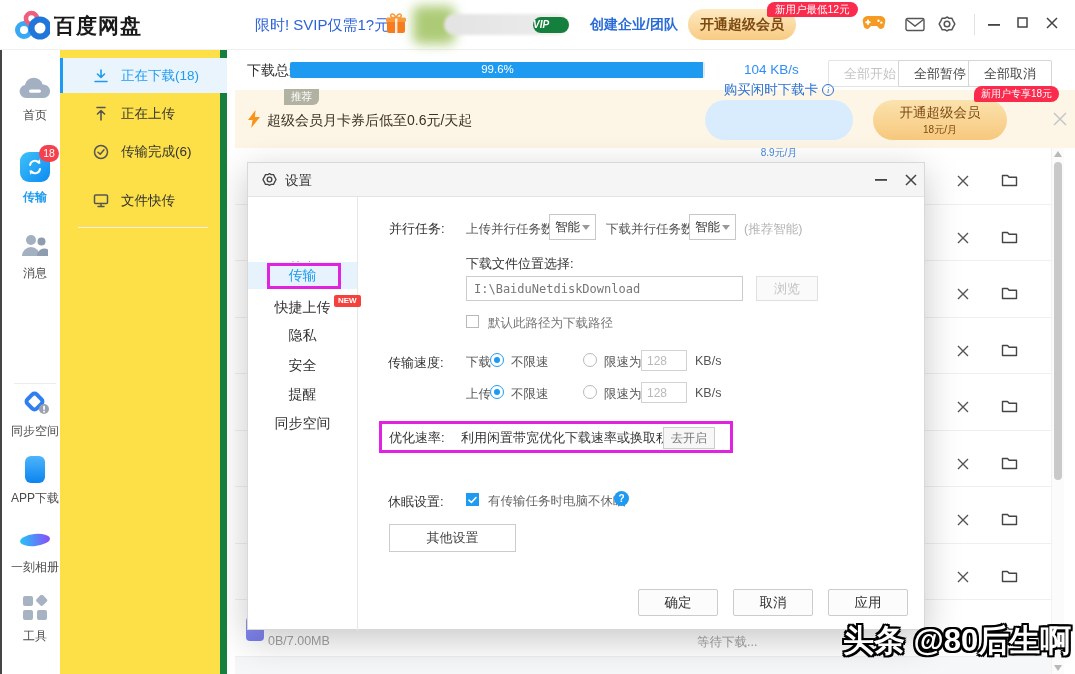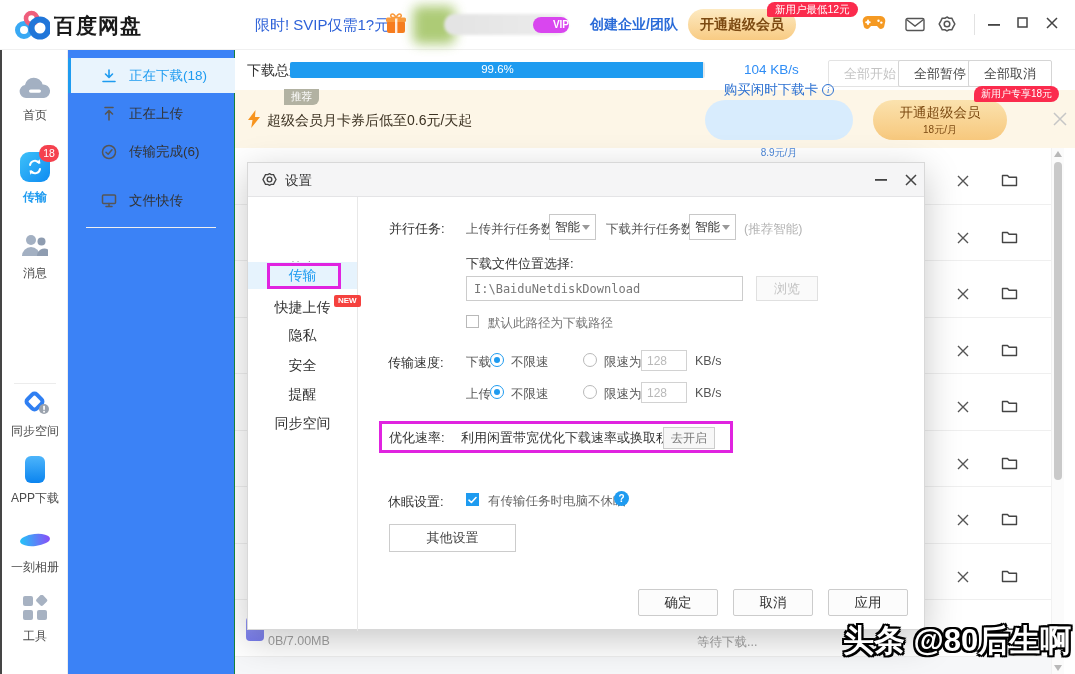--- a/index.html
+++ b/index.html
@@ -12,21 +12,21 @@
   svg{display:block;}
 
   
   .topbar{position:absolute; left:0; top:0; width:1075px; height:50px; background:#fff; border-bottom:1px solid #f0f0f0; z-index:30;}
   .logo{position:absolute; left:14px; top:9px;}
   .app-title{position:absolute; left:54px; top:12px; font-size:21px; font-weight:bold; color:#1a1a1a; letter-spacing:1px;}
   .promo{position:absolute; left:255px; top:16px; font-size:15px; color:var(--blue-text); text-decoration:none; cursor:pointer;}
   .gift{position:absolute; left:385px; top:13px; width:22px; height:22px;}
   .avatar-blur{position:absolute; left:413px; top:6px; width:42px; height:38px; background:#9fc25f; filter:blur(6px); border-radius:6px; opacity:.85;}
   .name-blur{position:absolute; left:444px; top:14px; width:124px; height:21px; background:linear-gradient(90deg,#e3e3e3,#ececec); border-radius:11px; filter:blur(1.5px);}
-  .vip{position:absolute; left:533px; top:17px; width:36px; height:16px; background:#d946ef; border-radius:8px; color:#fff; font-size:10px; font-weight:bold; text-align:right; line-height:16px;}
+  .vip{position:absolute; left:533px; top:17px; width:36px; height:16px; background:#15803d; border-radius:8px; color:#fff; font-size:10px; font-style:italic; font-weight:bold; text-align:left; line-height:16px;}
   .create-team{position:absolute; left:590px; top:16px; font-size:14px; font-weight:bold; color:#2a6bd8; text-decoration:none; cursor:pointer;}
   .svip-btn{position:absolute; left:688px; top:9px; width:108px; height:31px; border:none; border-radius:16px; background:linear-gradient(180deg,#fdeac2,#f8cb83); color:var(--gold-text); font-size:14px; font-weight:bold; cursor:pointer;}
   .svip-badge{position:absolute; left:767px; top:2px; padding:1px 8px; background:var(--red); border-radius:9px 9px 9px 2px; color:#fff; font-size:10.5px; line-height:13px; z-index:2;}
   .tb-icon{position:absolute; top:15px; cursor:pointer;}
   .tb-game{left:862px;} .tb-mail{left:905px; top:17px;} .tb-gear{left:938px; top:15px;}
   .win-sep{position:absolute; left:974px; top:14px; width:1px; height:21px; background:#e2e2e2;}
   .win-btn{position:absolute; top:17px; cursor:pointer;}
   .win-min{left:988px; top:24px;} .win-max{left:1017px;} .win-close{left:1046px;}
 
   
@@ -35,21 +35,21 @@
   .si-icon{display:flex; justify-content:center; margin-bottom:5px;}
   .si-label{font-size:12px; color:#4a4a4a;}
   .si-active .si-label{color:var(--accent); font-weight:bold;}
   .tr-icon{width:30px; height:30px; border-radius:9px; background:linear-gradient(135deg,#3ec1f9,#0d8bf2); display:flex; align-items:center; justify-content:center;}
   .si-badge{position:absolute; left:37px; top:-7px; min-width:20px; height:17px; padding:0 4px; background:#f5414e; border-radius:9px; color:#fff; font-size:10.5px; line-height:17px;}
   .side-divider{position:absolute; left:12px; top:333px; width:42px; height:1px; background:#ececec;}
   .phone-icon{width:20px; height:27px; border-radius:6px; background:linear-gradient(180deg,#4db5fb,#0b84ef);}
   .album-icon{width:30px; height:12px; border-radius:50%; background:linear-gradient(90deg,#23c4f8,#8a4df8); transform:rotate(-6deg);}
 
   
-  .subnav{position:absolute; left:68px; top:50px; width:167px; height:624px; background:#3b82f6; border-right:1px solid #15803d; z-index:20;}
+  .subnav{position:absolute; left:60px; top:50px; width:167px; height:624px; background:#fde047; border-right:7px solid #15803d; z-index:20;}
   .tn-item{position:absolute; left:0; width:167px; height:35px; display:flex; align-items:center; padding-left:33px; gap:12px; font-size:13.5px; color:#333; cursor:pointer;}
   .tn-item.active{background:#e9f4fd; color:var(--accent); border-left:3px solid var(--accent); padding-left:30px;}
   .tn-divider{position:absolute; left:18px; top:177px; width:130px; height:1px; background:#efefef;}
 
   
   .dl-label{position:absolute; left:247px; top:62px; font-size:14px; color:#333; z-index:5;}
   .dl-bar{position:absolute; left:290px; top:62px; width:415px; height:16px; background:#e3e8ec; border-radius:2px; z-index:5;}
   .dl-fill{height:16px; background:var(--accent); border-radius:2px 0 0 2px;}
   .dl-pct{position:absolute; left:0; top:1px; width:100%; text-align:center; color:#fff; font-size:11.5px;}
   .dl-speed{position:absolute; left:744px; top:62px; font-size:13.5px; color:#2f8df5; z-index:5;}

